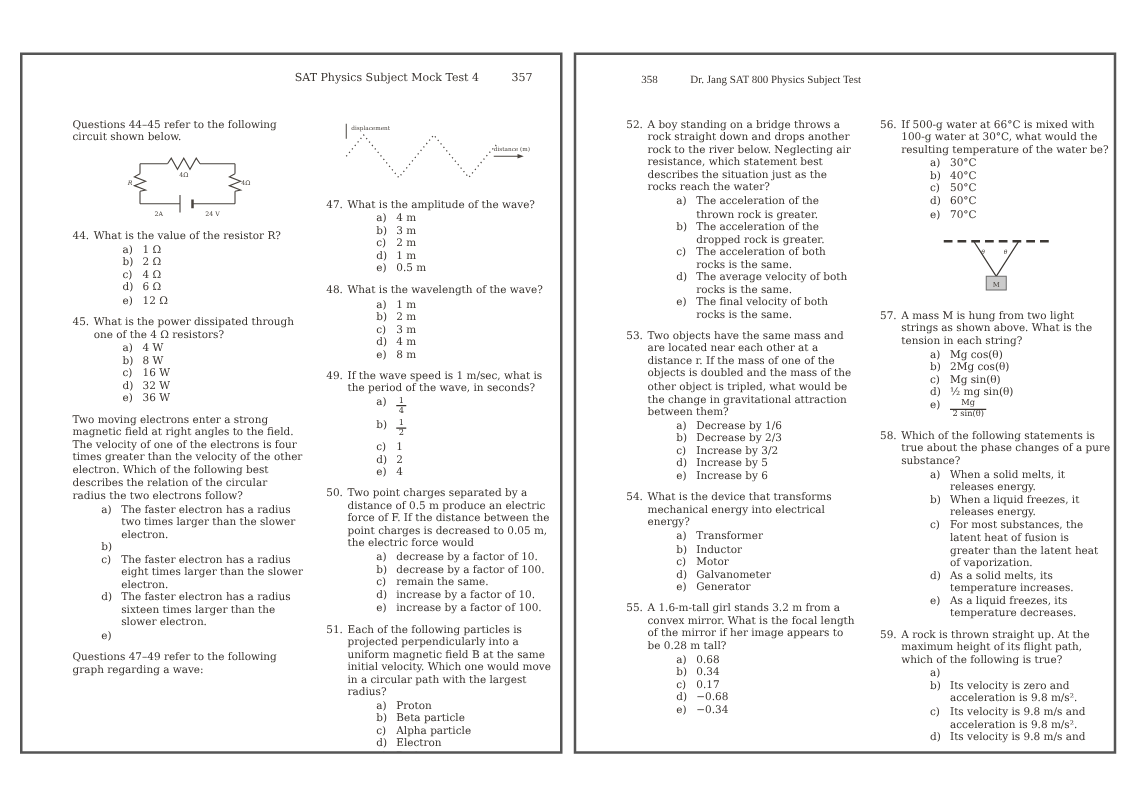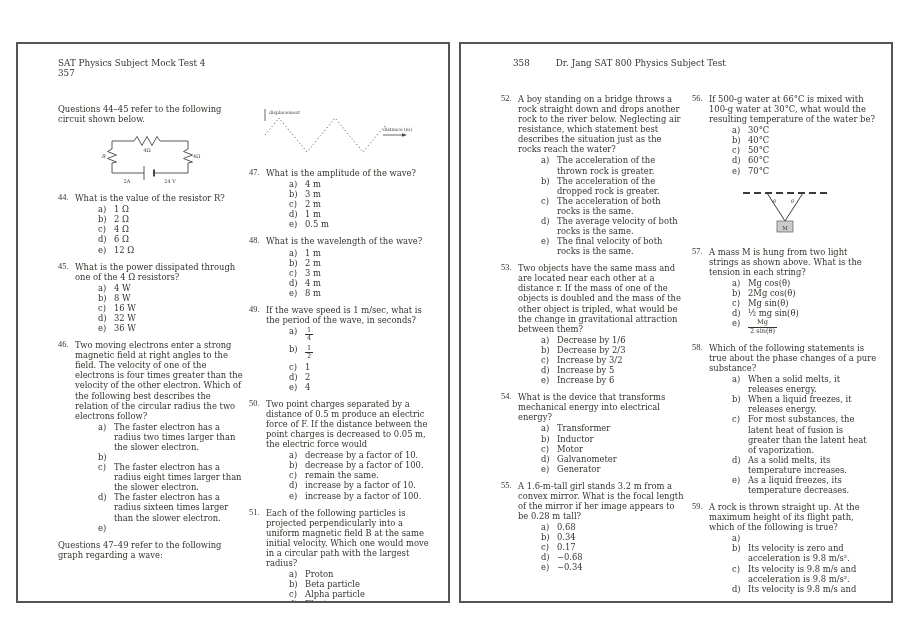--- a/index.html
+++ b/index.html
@@ -5,30 +5,30 @@
   * { margin:0; padding:0; box-sizing:border-box; }
   html,body { width:910px; height:644px; background:#ffffff; overflow:hidden; }
   body { font-family:"DejaVu Serif","Liberation Serif",serif; color:#38332e; position:relative; }
 
   .page { position:absolute; top:42px; width:434px; height:561px; background:#fff;
           border:2px solid #555555; overflow:hidden; padding:14px 14px 0 40px; }
   .page.left  { left:16px; }
   .page.right { left:459px; }
 
   .hdr { display:flex; align-items:baseline; font-size:8.8px; margin-bottom:26px; }
-  .page.left  .hdr { justify-content:flex-end; padding-right:8px;flex-direction:column; }
-  .page.right .hdr { justify-content:flex-start; padding-left:12px; }
+  .page.left  .hdr { justify-content:flex-end; padding-right:8px; }
+  .page.right .hdr { justify-content:flex-start; padding-left:12px;font-family:Liberation Serif, serif; }
   .h-gap { display:inline-block; width:26px; }
 
-  .cols { display:flex; gap:4px;justify-content:space-between; }
+  .cols { display:flex; gap:18px; }
   .col  { width:185px; flex:none; }
 
   .note { font-size:8.4px; line-height:1.2; margin-bottom:7px; }
   .q    { display:flex; font-size:8.4px; line-height:1.2; margin-bottom:7px; }
-  .qnum { width:17px; flex:none;font-family:Liberation Serif, serif; }
+  .qnum { width:17px; flex:none; }
   .qbody{ flex:1; }
   .opts { margin-top:1px; }
   .opt  { display:flex; margin-left:23px; }
   .optL { width:16px; flex:none; }
   .optT { flex:1; }
 
   .frac { display:inline-block; text-align:center; font-size:6.6px; line-height:1.12;
           vertical-align:middle; margin:1px 0; }
   .frac .fn { display:block; border-bottom:0.8px solid #38332e; padding:0 2px; }
   .frac .fd { display:block; padding:0 2px; }
@@ -117,21 +117,20 @@
                   <span class="optT">32 W</span>
                 </div>
                 <div class="opt">
                   <span class="optL">e)</span>
                   <span class="optT">36 W</span>
                 </div>
               </div>
             </div>
           </div>
           <div class="q">
-            <span class="qnum">46.</span>
             <div class="qbody">
               <div class="qtext">Two moving electrons enter a strong magnetic field at right angles to the field. The velocity of one of the electrons is four times greater than the velocity of the other electron. Which of the following best describes the relation of the circular radius the two electrons follow?</div>
               <div class="opts">
                 <div class="opt">
                   <span class="optL">a)</span>
                   <span class="optT">The faster electron has a radius two times larger than the slower electron.</span>
                 </div>
                 <div class="opt">
                   <span class="optL">b)</span>
                 </div>

